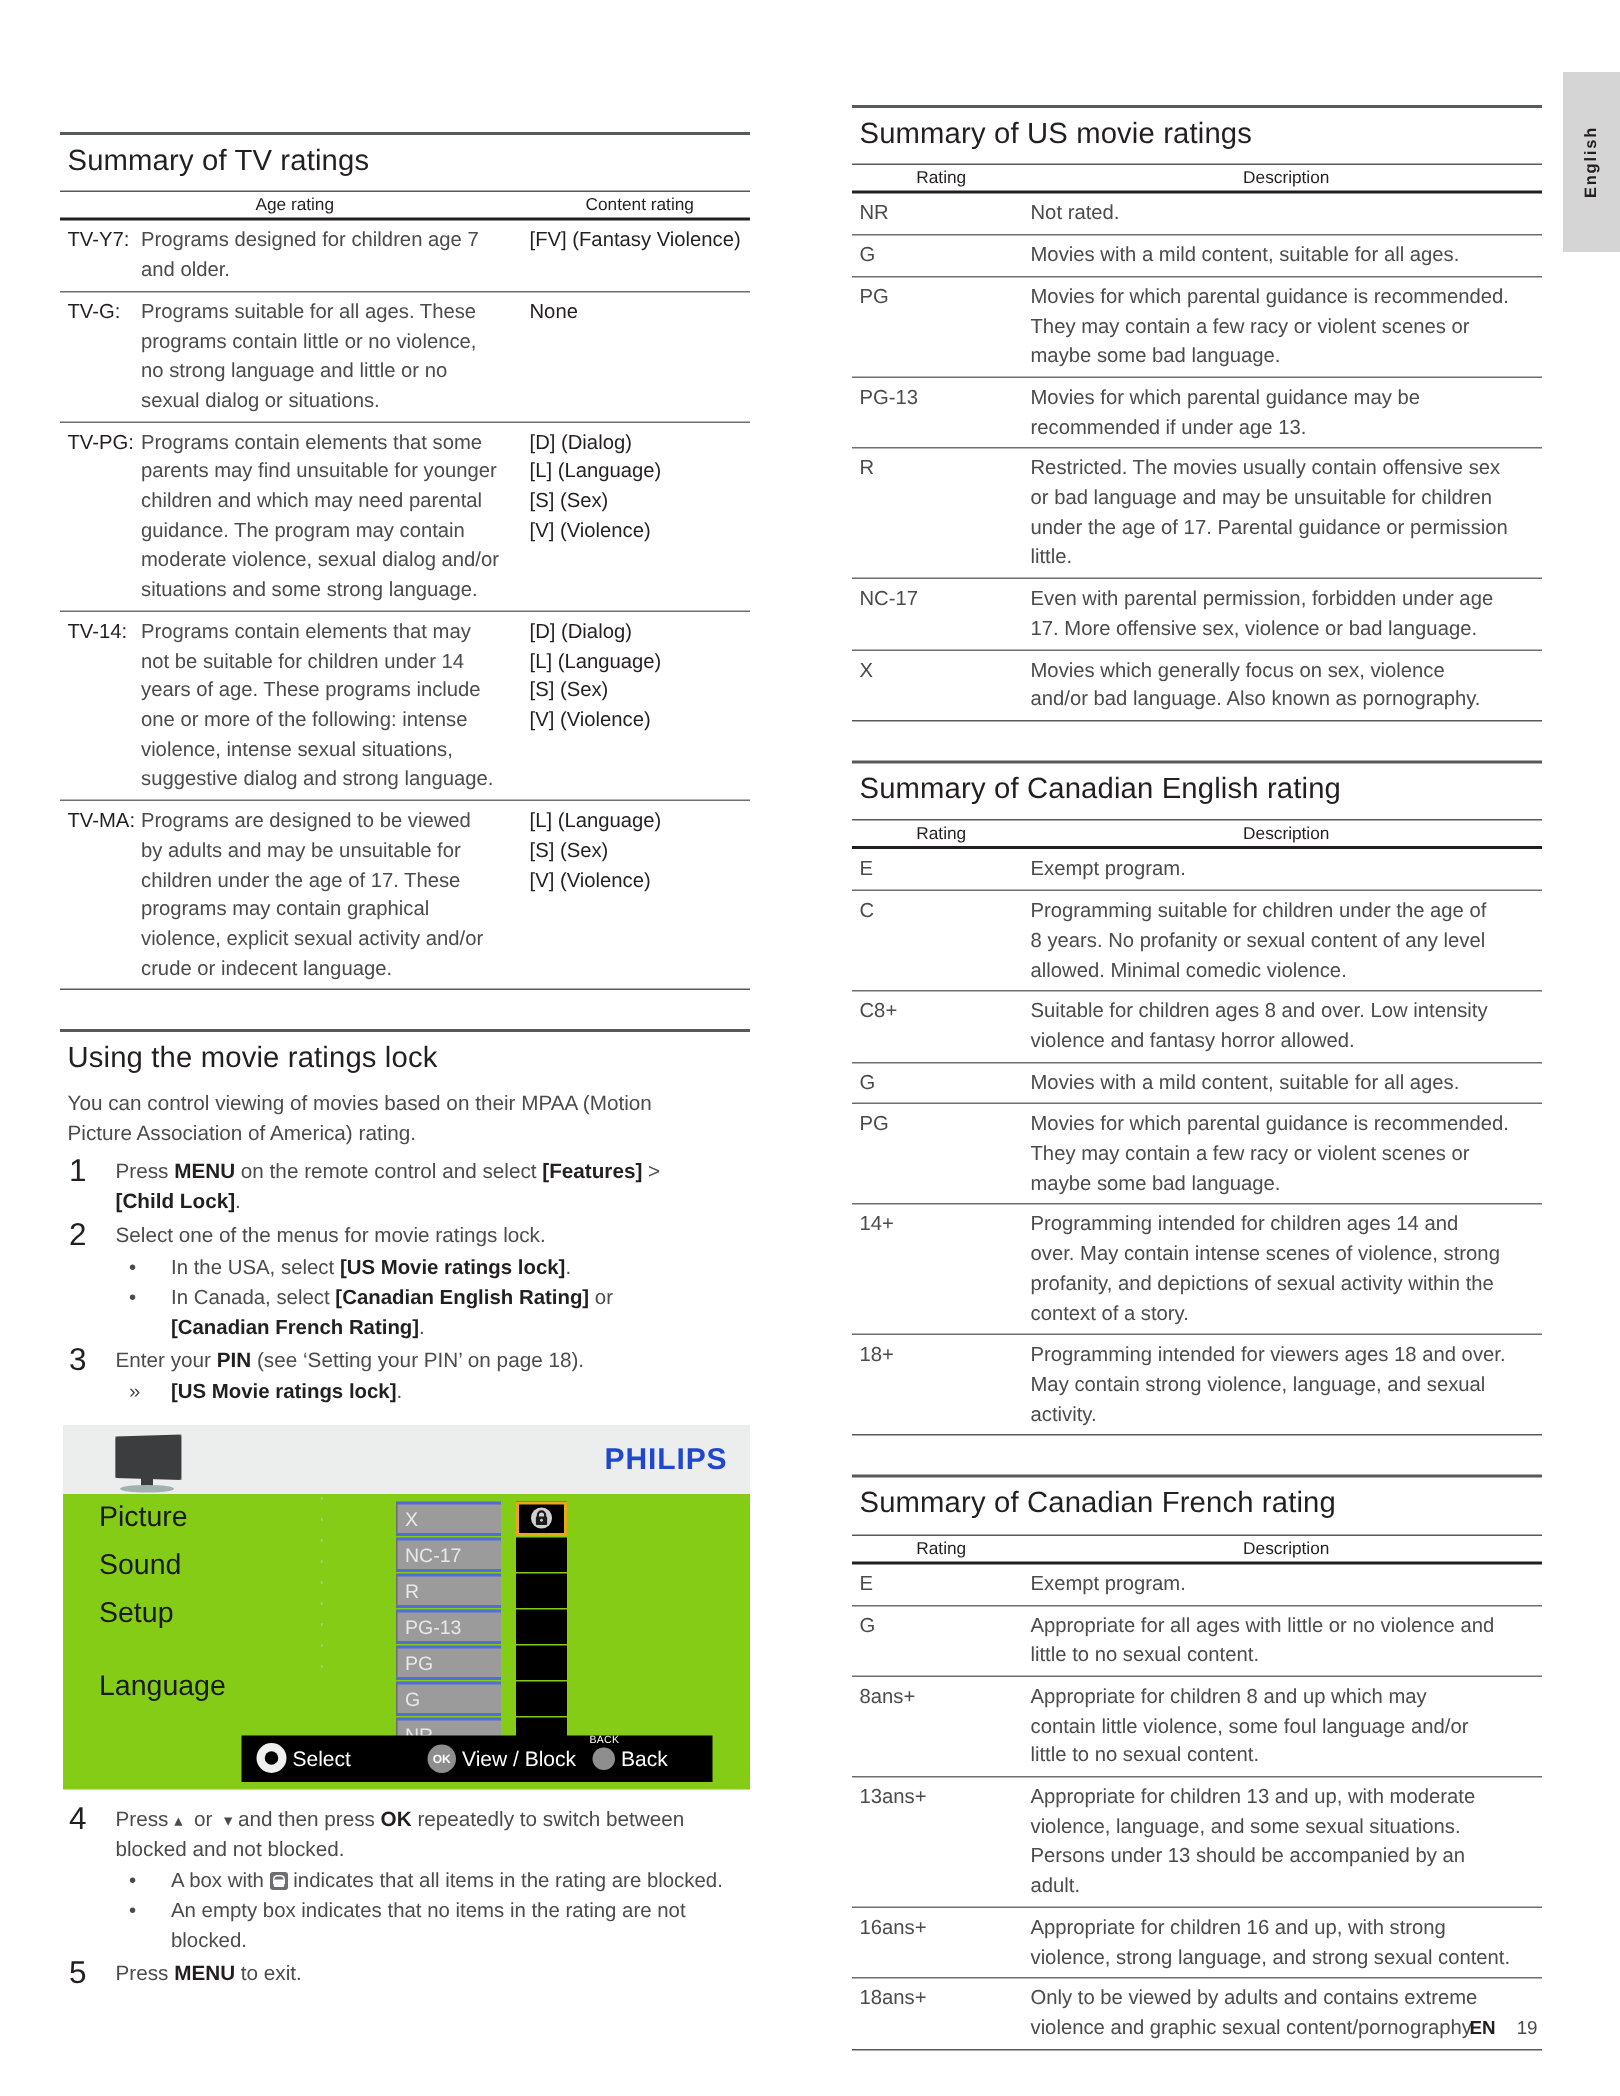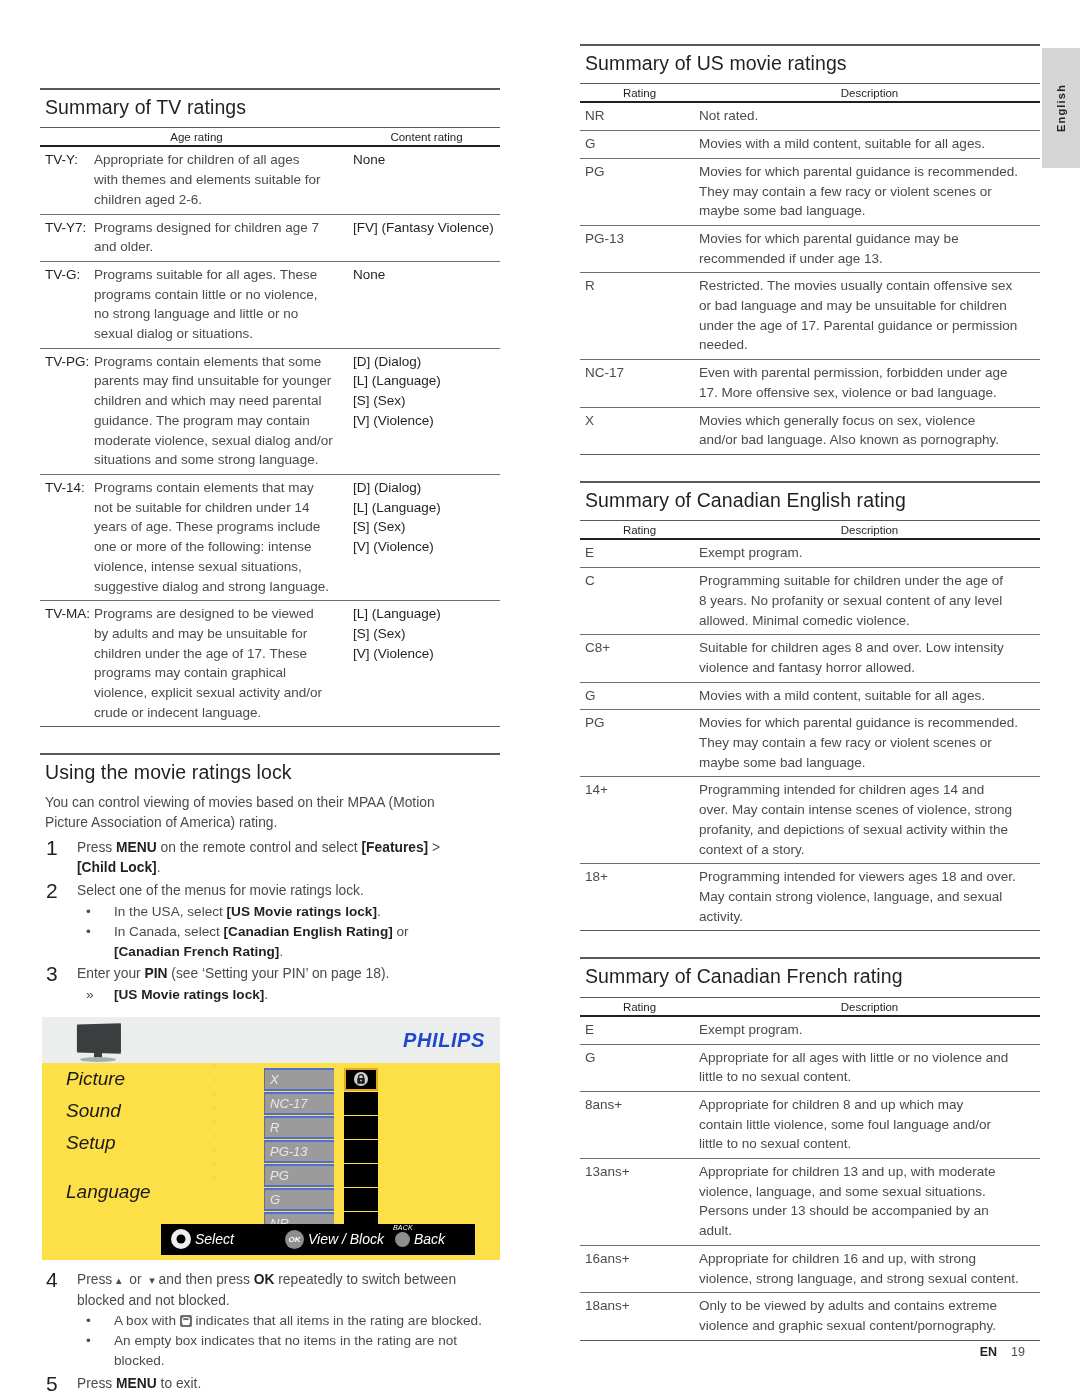--- a/index.html
+++ b/index.html
@@ -21,21 +21,21 @@
     inset: 0;
   }
 
   
   .col {
     position: absolute;
     top: 44px;
     width: 460px;
   }
   .col-left  { left: 40px; margin-top: 44px; }
-  .col-right { left: 580px; }
+  .col-right { left: 568px; margin-top: 26px; }
 
   
   .section {
     margin-bottom: 0;
   }
   .section + .section { margin-top: 26px; }
 
   .sec-rule {
     border-top: 2px solid #58595b;
     height: 0;
@@ -147,22 +147,21 @@
     top: 0;
   }
   .sublist li .ln { display: block; }
 
   
   .tv-shot {
     position: relative;
     width: 458px;
     height: 243px;
     margin: 12px 0 10px 2px;
-    background: #fde047;
-    font-style: italic;
+    background: #84cc16;
   }
   .tv-header {
     position: absolute;
     left: 0; top: 0;
     width: 458px;
     height: 46px;
     background: #eceded;
   }
   .tv-glyph {
     position: absolute;
@@ -411,31 +410,20 @@
             <col class="c2">
             <col class="c3">
           </colgroup>
         <thead>
           <tr>
             <th class="h1" colspan="2">Age rating</th>
             <th class="h2">Content rating</th>
           </tr>
         </thead>
         <tbody>
-            <tr>
-              <td class="code">TV-Y:</td>
-              <td class="desc">
-                <span class="ln">Appropriate for children of all ages</span>
-                <span class="ln">with themes and elements suitable for</span>
-                <span class="ln">children aged 2-6.</span>
-              </td>
-              <td class="cont">
-                <span class="ln">None</span>
-              </td>
-            </tr>
             <tr>
               <td class="code">TV-Y7:</td>
               <td class="desc">
                 <span class="ln">Programs designed for children age 7</span>
                 <span class="ln">and older.</span>
               </td>
               <td class="cont">
                 <span class="ln">[FV] (Fantasy Violence)</span>
               </td>
             </tr>
@@ -679,21 +667,21 @@
                 <span class="ln">Movies for which parental guidance may be</span>
                 <span class="ln">recommended if under age 13.</span>
               </td>
             </tr>
             <tr>
               <td class="rate">R</td>
               <td class="desc">
                 <span class="ln">Restricted. The movies usually contain offensive sex</span>
                 <span class="ln">or bad language and may be unsuitable for children</span>
                 <span class="ln">under the age of 17. Parental guidance or permission</span>
-                <span class="ln">needed.</span>
+                <span class="ln">little.</span>
               </td>
             </tr>
             <tr>
               <td class="rate">NC-17</td>
               <td class="desc">
                 <span class="ln">Even with parental permission, forbidden under age</span>
                 <span class="ln">17. More offensive sex, violence or bad language.</span>
               </td>
             </tr>
             <tr>

